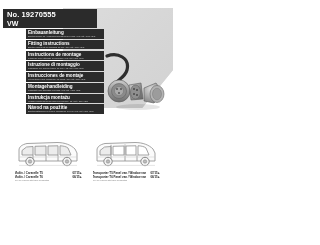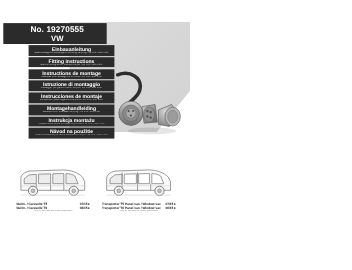--- a/index.html
+++ b/index.html
@@ -9,26 +9,25 @@
   }
   body {
     width: 173px;
     height: 245px;
     font-family: "Liberation Sans", sans-serif;
     overflow: hidden;
     position: relative;
   }
   .page {
     position: absolute;
-    left: 0; top: 12px;
+    left: 0; top: 0;
     width: 173px;
     height: 206px;
     background: #ffffff;
     overflow: hidden;
-    text-align: center;
   }
 
   
   .wedge {
     position: absolute;
     left: 63px;
     top: 8px;
     width: 110px;
     height: 100px;
     background: #d8d8d8;

